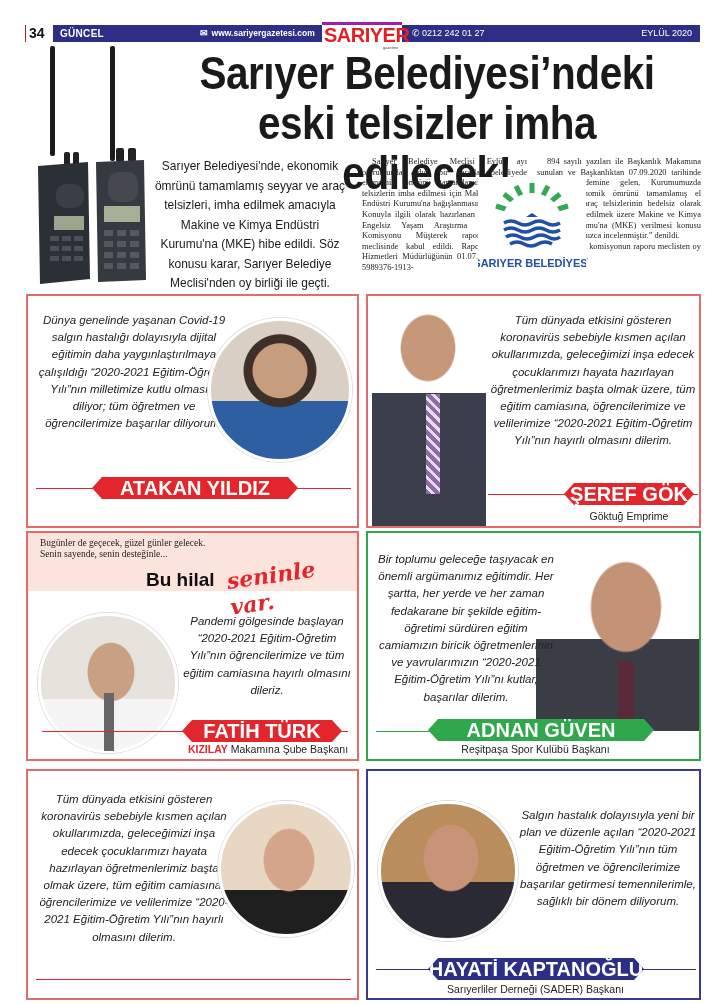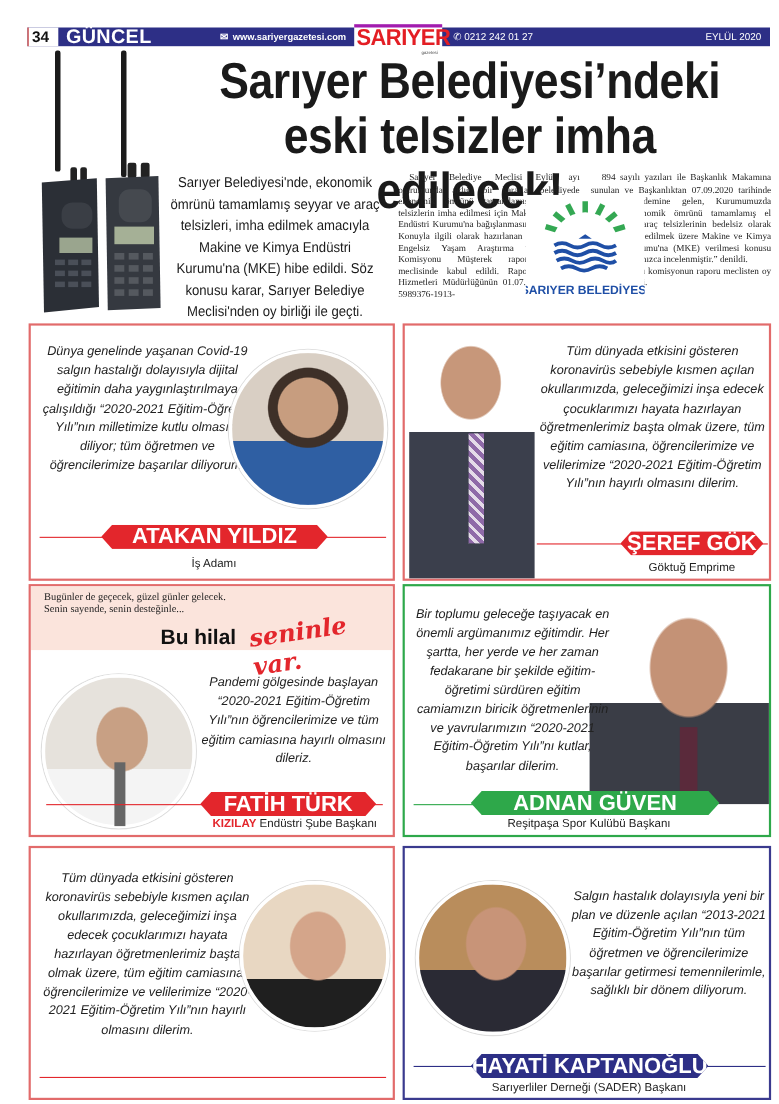--- a/index.html
+++ b/index.html
@@ -2,21 +2,21 @@
 <html><head>
 <meta charset="utf-8">
 <style>
   * { box-sizing: border-box; margin: 0; padding: 0; }
   html, body { width: 708px; height: 1004px; background: #ffffff; overflow: hidden; }
   body { position: relative; font-family: "Liberation Sans", sans-serif; color: #1a1a1a; }
 
   
   .topbar { position: absolute; left: 25px; top: 25px; width: 675px; height: 17px; background: #2d2f86; }
   .page-num { position: absolute; left: 25px; top: 25px; width: 28px; height: 17px; background: #fff; border-left: 1px solid #b91c1c; font-weight: bold; font-size: 14px; line-height: 17px; color: #111; padding-left: 3px; }
-  .section-name { position: absolute; left: 60px; top: 25px; height: 17px; line-height: 17px; color: #fff; font-weight: bold; font-size: 18px; letter-spacing: 0.3px; }
+  .section-name { position: absolute; left: 60px; top: 25px; height: 17px; line-height: 17px; color: #fff; font-weight: bold; font-size: 10px; letter-spacing: 0.3px; }
   .website { position: absolute; left: 200px; top: 25px; height: 17px; line-height: 17px; color: #fff; font-weight: bold; font-size: 8.5px; }
   .website .ico { display: inline-block; margin-right: 4px; font-size: 9px; }
   .logo-box { position: absolute; left: 322px; top: 22px; width: 80px; height: 24px; background: #fff; border-top: 3px solid #a21caf; }
   .logo-text { position: absolute; left: 0; top: -2px; width: 80px; text-align: center; color: #e31e24; font-weight: 900; font-size: 21px; letter-spacing: -0.5px; font-family: "Liberation Sans", sans-serif; transform: scaleX(0.95); }
   .logo-sub { position: absolute; right: 4px; bottom: -4px; font-size: 4px; color: #444; }
   .phone { position: absolute; left: 412px; top: 25px; height: 17px; line-height: 17px; color: #fff; font-size: 9px; }
   .date { position: absolute; right: 16px; top: 25px; height: 17px; line-height: 17px; color: #fff; font-size: 9px; }
 
   
   .headline { position: absolute; left: 152px; top: 48px; width: 550px; text-align: center; font-family: "Liberation Sans", sans-serif; font-weight: 900; color: #1a1a1a; font-size: 46px; line-height: 50px; transform: scaleX(0.88); transform-origin: center top; letter-spacing: -0.5px; }
@@ -149,21 +149,20 @@
   </g>
   <path d="M48 40 l6 -4 l6 4 z" fill="#1f4fa6"></path>
   <text x="54" y="90" text-anchor="middle" font-family="Liberation Sans, sans-serif" font-weight="bold" font-size="11" fill="#1f4fa6">SARIYER BELEDİYESİ</text>
 </svg>
 
 <div class="card" style="left:26px; top:294px; width:333px; height:234px;">
   <div class="quote" style="left:10px; top:16px; width:192px;">Dünya genelinde yaşanan Covid-19 salgın hastalığı dolayısıyla dijital eğitimin daha yaygınlaştırılmaya çalışıldığı “2020-2021 Eğitim-Öğretim Yılı”nın milletimize kutlu olmasını diliyor; tüm öğretmen ve öğrencilerimize başarılar diliyorum.</div>
   <div class="photo-circle" style="left:180px; top:22px; width:144px; height:144px; background: radial-gradient(circle at 50% 36%, #c79d7f 0 24%, #3e3028 25% 32%, transparent 33%), linear-gradient(180deg, #d9cfc4 0 58%, #2f5fa3 58% 100%);"></div>
   <div class="name-line" style="left:8px; top:192px; width:315px;"></div>
   <div class="name-pill" style="left:64px; top:181px; width:206px;">ATAKAN YILDIZ</div>
-  <div class="role" style="left:0; top:210px; width:333px;">İş Adamı</div>
 </div>
 
 <div class="card" style="left:366px; top:294px; width:335px; height:234px;">
   <div style="position:absolute; left:4px; top:8px; width:114px; height:222px; background: radial-gradient(ellipse 28px 34px at 56px 44px, #c7977a 0 95%, transparent 100%), linear-gradient(180deg, transparent 0 40%, #3b3f4c 40% 100%);"></div>
   <div style="position:absolute; left:58px; top:98px; width:14px; height:100px; background: repeating-linear-gradient(45deg, #8f6aa8 0 4px, #e5dce9 4px 7px);"></div>
   <div class="quote" style="left:120px; top:16px; width:210px;">Tüm dünyada etkisini gösteren koronavirüs sebebiyle kısmen açılan okullarımızda, geleceğimizi inşa edecek çocuklarımızı hayata hazırlayan öğretmenlerimiz başta olmak üzere, tüm eğitim camiasına, öğrencilerimize ve velilerimize “2020-2021 Eğitim-Öğretim Yılı”nın hayırlı olmasını dilerim.</div>
   <div class="name-line" style="left:120px; top:198px; width:210px;"></div>
   <div class="name-pill" style="left:196px; top:187px; width:130px;">ŞEREF GÖK</div>
   <div class="role" style="left:196px; top:214px; width:130px;">Göktuğ Emprime</div>
 </div>
@@ -176,21 +175,21 @@
   </div>
   <div class="hilal-big">Bu hilal</div>
   <div class="hilal-script">seninle var.</div>
   <div class="photo-circle" style="left:10px; top:80px; width:140px; height:140px; background: radial-gradient(ellipse 24px 30px at 70px 56px, #c8a084 0 95%, transparent 100%), linear-gradient(180deg, #e6e2dc 0 62%, #f4f4f4 62% 100%);"></div>
   <div style="position:absolute; left:76px; top:160px; width:10px; height:58px; background:#666;"></div>
   <div class="quote" style="left:150px; top:80px; width:178px;">Pandemi gölgesinde başlayan “2020-2021 Eğitim-Öğretim Yılı”nın öğrencilerimize ve tüm eğitim camiasına hayırlı olmasını dileriz.</div>
   <div class="name-line" style="left:14px; top:198px; width:306px;"></div>
   <div class="name-pill" style="left:154px; top:187px; width:160px;">FATİH TÜRK</div>
   <div class="role" style="left:150px; top:210px; width:180px;">
     <span class="kz">KIZILAY</span>
-    <span>Endüstri Şube Başkanı</span>
+    <span>Makamına Şube Başkanı</span>
   </div>
 </div>
 
 <div class="card green" style="left:366px; top:531px; width:335px; height:230px;">
   <div style="position:absolute; left:168px; top:6px; width:166px; height:192px; background: radial-gradient(ellipse 36px 46px at 90px 68px, #c49276 0 95%, transparent 100%), linear-gradient(180deg, transparent 0 52%, #3a3d46 52% 100%);"></div>
   <div style="position:absolute; left:250px; top:128px; width:16px; height:62px; background:#5a2a3b;"></div>
   <div class="quote left" style="left:8px; top:18px; width:180px;text-align:center;">Bir toplumu geleceğe taşıyacak en önemli argümanımız eğitimdir. Her şartta, her yerde ve her zaman fedakarane bir şekilde eğitim-öğretimi sürdüren eğitim camiamızın biricik öğretmenlerinin ve yavrularımızın “2020-2021 Eğitim-Öğretim Yılı”nı kutlar, başarılar dilerim.</div>
   <div class="name-line green" style="left:8px; top:198px; width:160px;"></div>
   <div class="name-pill green" style="left:60px; top:186px; width:226px;">ADNAN GÜVEN</div>
   <div class="role" style="left:0; top:210px; width:335px;">Reşitpaşa Spor Kulübü Başkanı</div>
@@ -198,17 +197,17 @@
 
 <div class="card" style="left:26px; top:769px; width:333px; height:231px;">
   <div class="quote" style="left:6px; top:20px; width:200px;">Tüm dünyada etkisini gösteren koronavirüs sebebiyle kısmen açılan okullarımızda, geleceğimizi inşa edecek çocuklarımızı hayata hazırlayan öğretmenlerimiz başta olmak üzere, tüm eğitim camiasına, öğrencilerimize ve velilerimize “2020-2021 Eğitim-Öğretim Yılı”nın hayırlı olmasını dilerim.</div>
   <div class="photo-circle" style="left:190px; top:30px; width:136px; height:136px; background: radial-gradient(ellipse 26px 32px at 68px 56px, #d4a58a 0 95%, transparent 100%), linear-gradient(180deg, #e8d7c2 0 66%, #1f1f1f 66% 100%);"></div>
   <div class="name-line" style="left:8px; top:208px; width:315px;"></div>
   <div class="name-pill" style="left:64px; top:197px; width:206px;margin-top:48px;">METİN KURT</div>
 </div>
 
 <div class="card blue" style="left:366px; top:769px; width:335px; height:231px;">
   <div class="photo-circle" style="left:10px; top:30px; width:140px; height:140px; background: radial-gradient(ellipse 28px 34px at 70px 54px, #c89478 0 95%, transparent 100%), linear-gradient(180deg, #b98d5c 0 58%, #2a2a34 58% 100%);"></div>
-  <div class="quote" style="left:150px; top:36px; width:180px;">Salgın hastalık dolayısıyla yeni bir plan ve düzenle açılan “2013-2021 Eğitim-Öğretim Yılı”nın tüm öğretmen ve öğrencilerimize başarılar getirmesi temennilerimle, sağlıklı bir dönem diliyorum.</div>
+  <div class="quote" style="left:150px; top:36px; width:180px;">Salgın hastalık dolayısıyla yeni bir plan ve düzenle açılan “2020-2021 Eğitim-Öğretim Yılı”nın tüm öğretmen ve öğrencilerimize başarılar getirmesi temennilerimle, sağlıklı bir dönem diliyorum.</div>
   <div class="name-line blue" style="left:8px; top:198px; width:320px;"></div>
   <div class="name-pill blue" style="left:60px; top:187px; width:216px;">HAYATİ KAPTANOĞLU</div>
   <div class="role" style="left:0; top:212px; width:335px;">Sarıyerliler Derneği (SADER) Başkanı</div>
 </div>
 
 </body></html>

